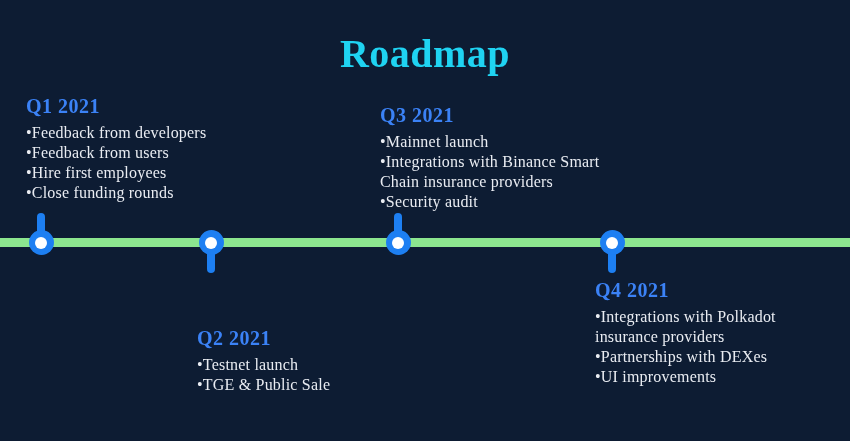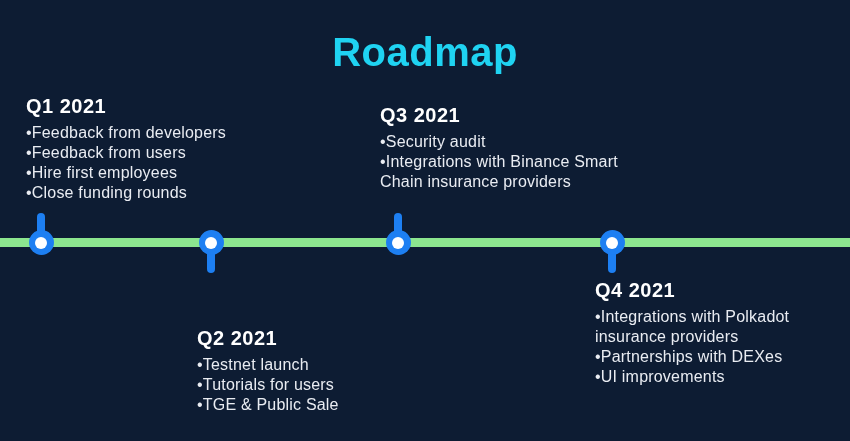--- a/index.html
+++ b/index.html
@@ -3,21 +3,21 @@
 <meta charset="utf-8">
 <style>
   html, body { margin: 0; padding: 0; }
   body { background: #0d1c33; }
   .stage {
     position: relative;
     width: 850px;
     height: 441px;
     overflow: hidden;
     background: #0d1c33;
-    font-family: Liberation Sans, sans-serif;
+    font-family: Liberation Serif, serif;
   }
 
   
   .title {
     position: absolute;
     top: 30px;
     left: 0;
     width: 100%;
     margin: 0;
     text-align: center;
@@ -70,21 +70,21 @@
   .m-q3 { left: 398px; }
   .m-q4 { left: 612px; }
 
   
   .block { position: absolute; }
   .block h2 {
     margin: 0 0 5px 0;
     font-size: 20px;
     font-weight: bold;
     letter-spacing: 0.5px;
-    color: #ffffff;
+    color: #3b82f6;
   }
   .block .item {
     font-size: 16px;
     line-height: 20px;
     letter-spacing: 0.2px;
     color: #e9ecf2;
     white-space: pre-line;
   }
   .b-q1 { left: 26px;  top: 95px;  width: 310px; }
   .b-q3 { left: 380px; top: 104px; width: 300px; }
@@ -129,29 +129,29 @@
     <h2>Q1 2021</h2>
     <div class="item">•Feedback from developers</div>
     <div class="item">•Feedback from users</div>
     <div class="item">•Hire first employees</div>
     <div class="item">•Close funding rounds</div>
   </div>
 
   <div class="block b-q2">
     <h2>Q2 2021</h2>
     <div class="item">•Testnet launch</div>
-    <div class="item">•Tutorials for users</div>
     <div class="item">•TGE &amp; Public Sale</div>
   </div>
 
   <div class="block b-q3">
     <h2>Q3 2021</h2>
-    <div class="item">•Security audit</div>
+    <div class="item">•Mainnet launch</div>
     <div class="item">•Integrations with Binance Smart
 Chain insurance providers</div>
+    <div class="item">•Security audit</div>
   </div>
 
   <div class="block b-q4">
     <h2>Q4 2021</h2>
     <div class="item">•Integrations with Polkadot
 insurance providers</div>
     <div class="item">•Partnerships with DEXes</div>
     <div class="item">•UI improvements</div>
   </div>
 

